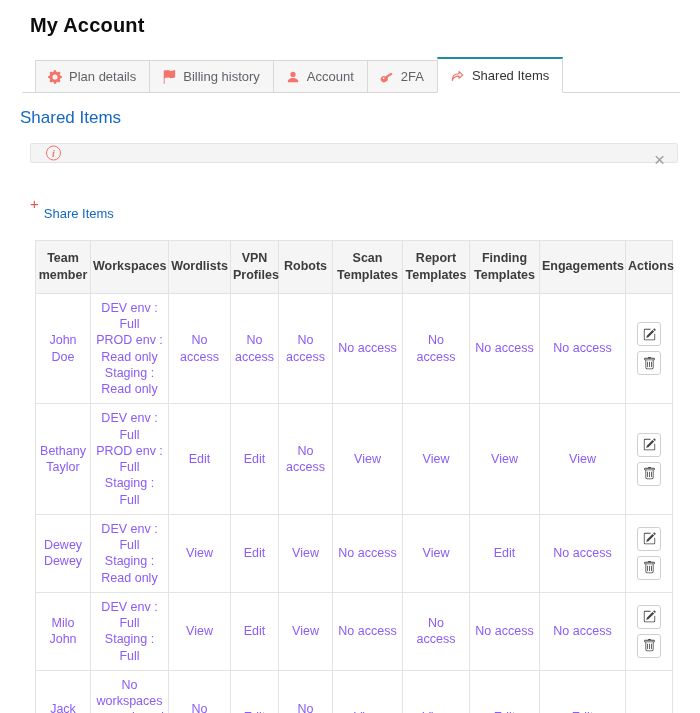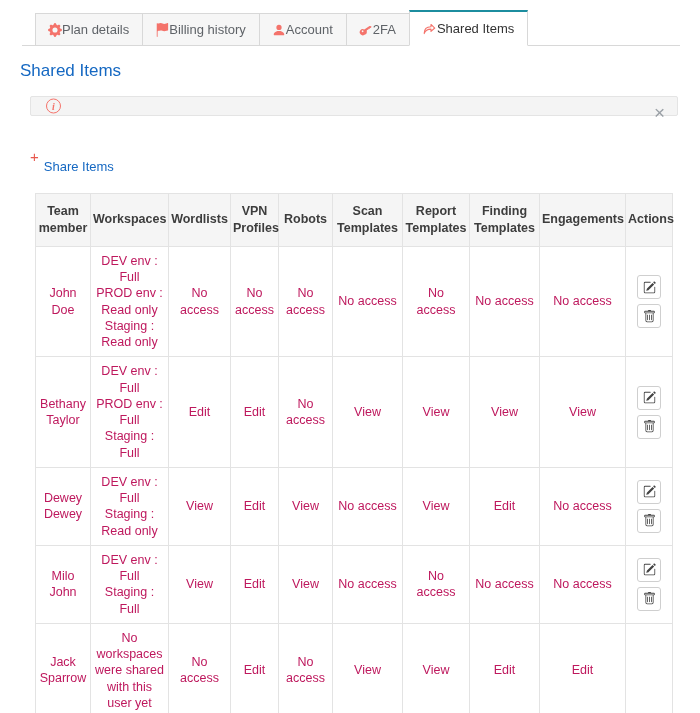--- a/index.html
+++ b/index.html
@@ -16,21 +16,21 @@
     margin: 4px 0 20px 8px; letter-spacing: 0.2px;
   }
 
   
   .tabbar {
     display: flex; align-items: flex-end;
     border-bottom: 1px solid var(--tab-border, #d8d8d8);
     padding-left: 13px; margin-right: -2px;
   }
   .tab {
-    display: inline-flex; align-items: center; 
+    display: inline-flex; align-items: center; gap: 7px;
     padding: 8px 13px 8px 12px;
     background: #f6f6f6;
     border: 1px solid var(--tab-border, #d8d8d8);
     margin-right: -1px; margin-bottom: -1px;
     font-size: 13px; color: #5f6368; cursor: pointer; white-space: nowrap;
   }
   .tab.active {
     background: #fff;
     border-top: 2px solid var(--teal, #1c8d9f);
     border-bottom: 1px solid #fff;
@@ -81,40 +81,41 @@
     border-collapse: collapse; table-layout: fixed;
     font-size: 12.5px;
   }
   .shared-table th, .shared-table td {
     border: 1px solid #e3e3e3; text-align: center; vertical-align: middle;
   }
   .shared-table th {
     background: #f5f5f5; color: #3d3d3d; font-weight: 700;
     padding: 9px 2px; line-height: 1.35;
   }
-  .shared-table td { padding: 6px 4px; line-height: 1.3; color: #be185d; margin-top: 13px; }
+  .shared-table td { padding: 6px 4px; line-height: 1.3; color: #8b5cf6; margin-top: 13px; }
   .shared-table td.member-cell { padding: 6px 3px; }
   .ws-line { padding: 0; }
 
   .actions-stack {
     display: flex; flex-direction: column; align-items: center; gap: 5px;
   }
   .icon-btn {
     width: 24px; height: 24px;
     background: #fff; border: 1px solid #cfcfcf; border-radius: 3px;
     display: flex; align-items: center; justify-content: center;
     cursor: pointer; color: #444; padding: 0;
   }
   .icon-btn svg { display: block; }
 </style>
 </head>
 <body>
 
 <div class="page">
 
+  <h1 class="page-title">My Account</h1>
 
   <div class="tabbar">
     <div class="tab">
       <span class="tabicon">
         <svg width="14" height="14" viewBox="0 0 16 16" fill="currentColor">
             <path d="M9.405 1.05c-.413-1.4-2.397-1.4-2.81 0l-.1.34a1.464 1.464 0 0 1-2.105.872l-.31-.17c-1.283-.698-2.686.705-1.987 1.987l.169.311c.446.82.023 1.841-.872 2.105l-.34.1c-1.4.413-1.4 2.397 0 2.81l.34.1a1.464 1.464 0 0 1 .872 2.105l-.17.31c-.698 1.283.705 2.686 1.987 1.987l.311-.169a1.464 1.464 0 0 1 2.105.872l.1.34c.413 1.4 2.397 1.4 2.81 0l.1-.34a1.464 1.464 0 0 1 2.105-.872l.31.17c1.283.698 2.686-.705 1.987-1.987l-.169-.311a1.464 1.464 0 0 1 .872-2.105l.34-.1c1.4-.413 1.4-2.397 0-2.81l-.34-.1a1.464 1.464 0 0 1-.872-2.105l.17-.31c.698-1.283-.705-2.686-1.987-1.987l-.311.169a1.464 1.464 0 0 1-2.105-.872l-.1-.34zM8 10.93a2.929 2.929 0 1 1 0-5.86 2.929 2.929 0 0 1 0 5.858z"></path>
           </svg>
       </span>
       <span>Plan details</span>
     </div>

